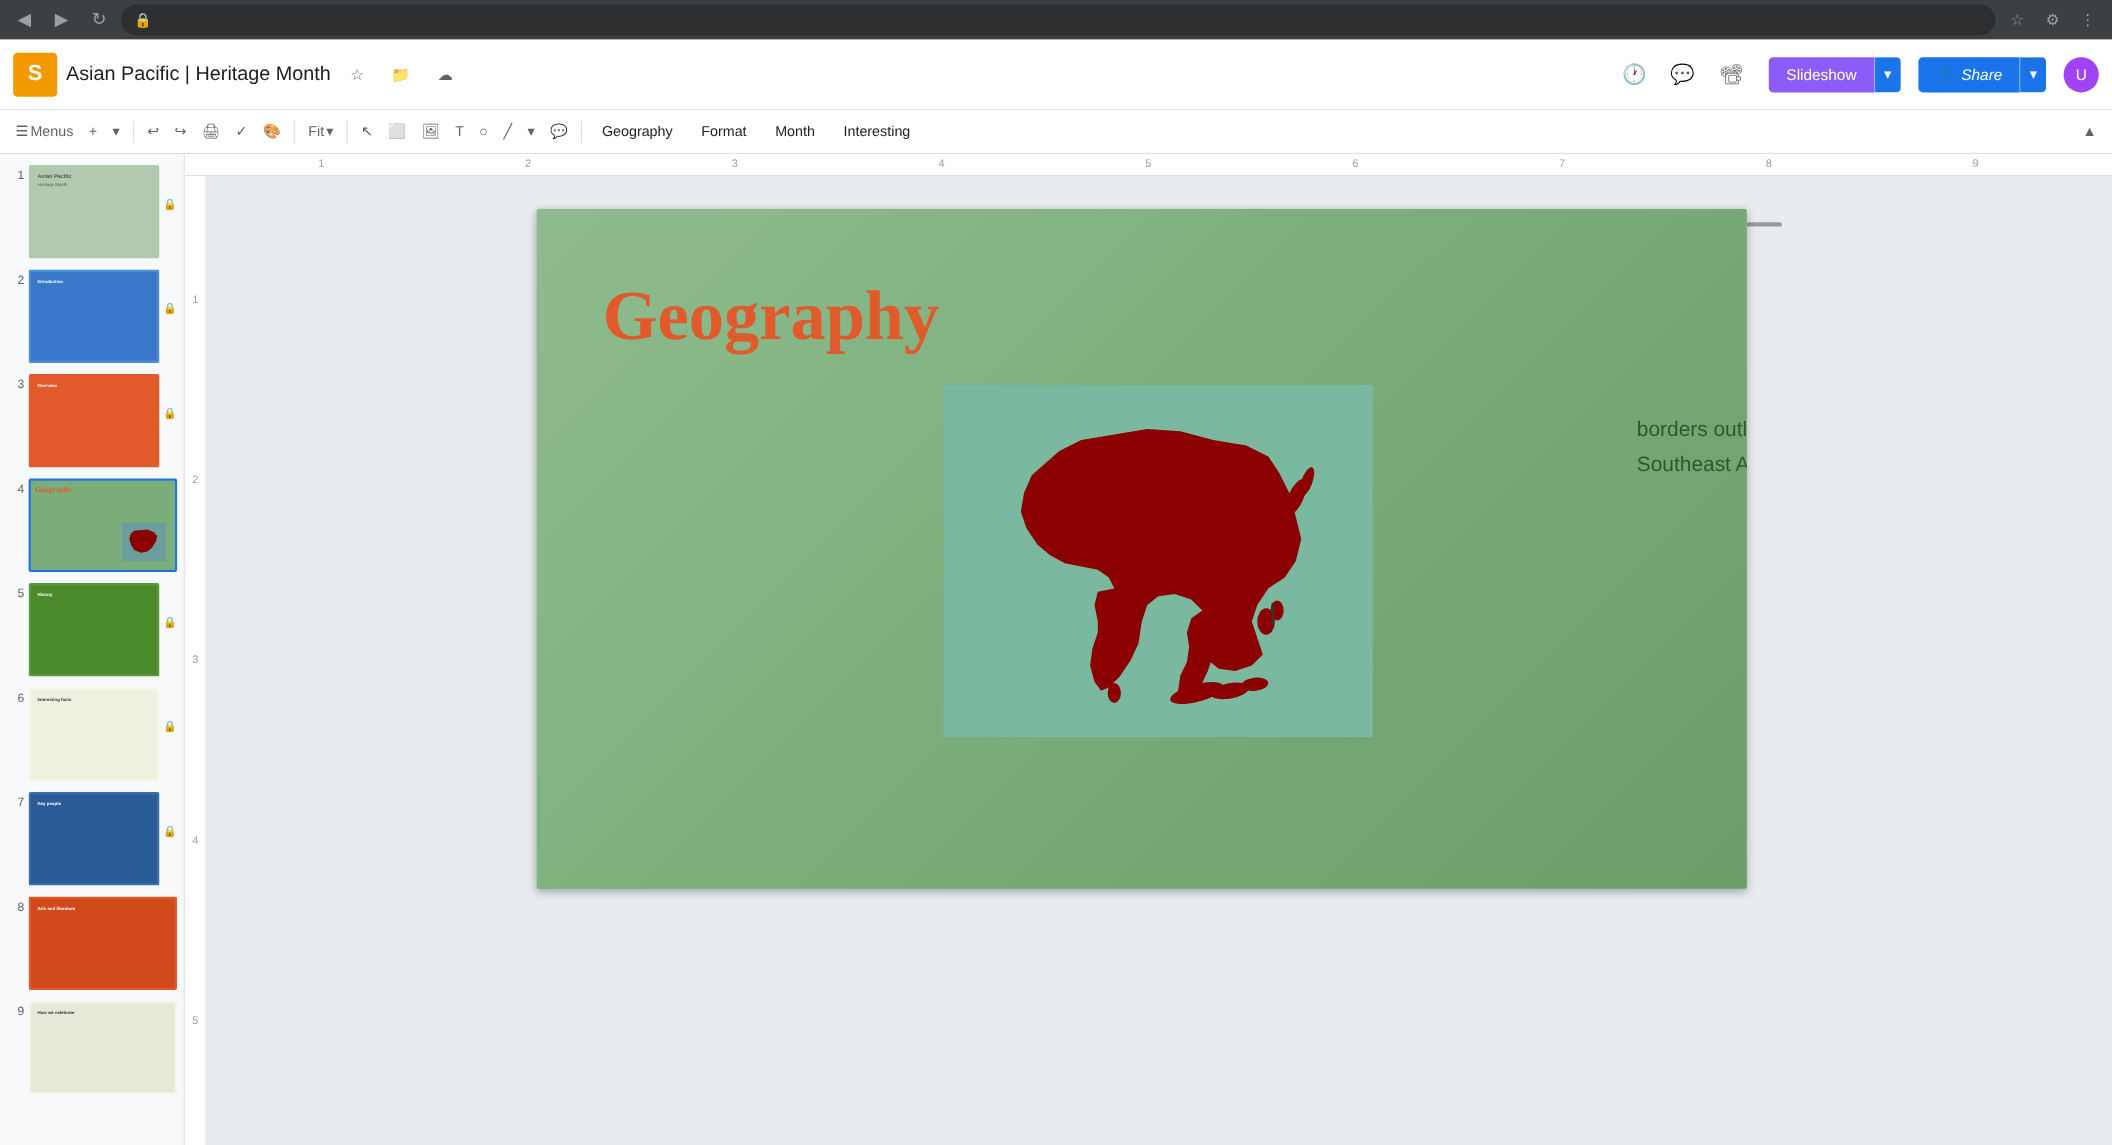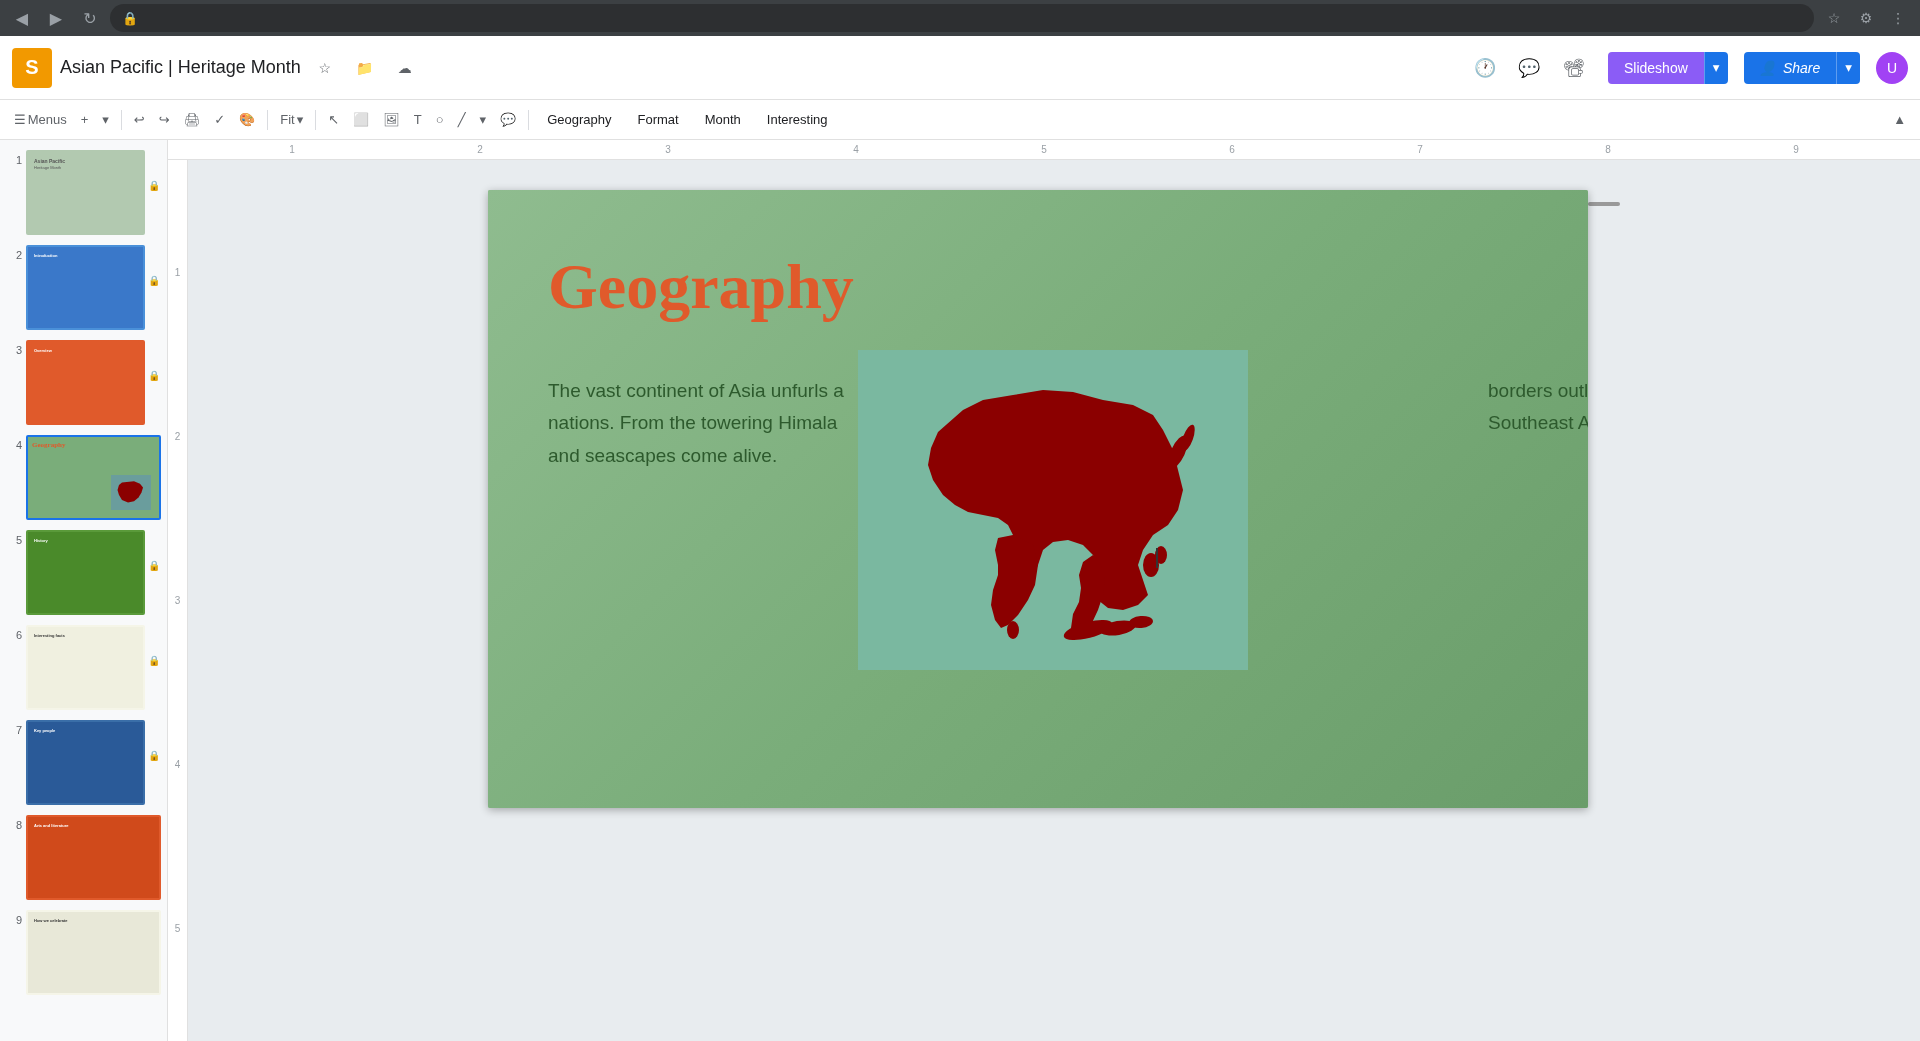--- a/index.html
+++ b/index.html
@@ -554,25 +554,20 @@
       </div>
 
       <div class="canvas-area">
 
         <div class="slide">
 
           <div class="slide-bg"></div>
 
           <div class="slide-title">Geography</div>
 
-          <div style="position:absolute; top:185px; left:60px; width:310px; font-size:19px; color:#2d5a2d; line-height:1.7;">
-            <span>The vast continent of Asia unfurls a</span><br>
-            <span>nations. From the towering Himala</span><br>
-            <span>and seascapes come alive.</span>
-          </div>
 
           <div style="position:absolute; top:185px; left:1000px; width:290px; font-size:19px; color:#2d5a2d; line-height:1.7;">
             <span>borders outlining a tapestry of</span><br>
             <span>Southeast Asia, mountains, rivers,</span>
           </div>
 
           <div class="slide-map-container">
             <svg class="slide-map-svg" viewBox="0 0 340 280" xmlns="http://www.w3.org/2000/svg">
 
               <g fill="#8b0000">

